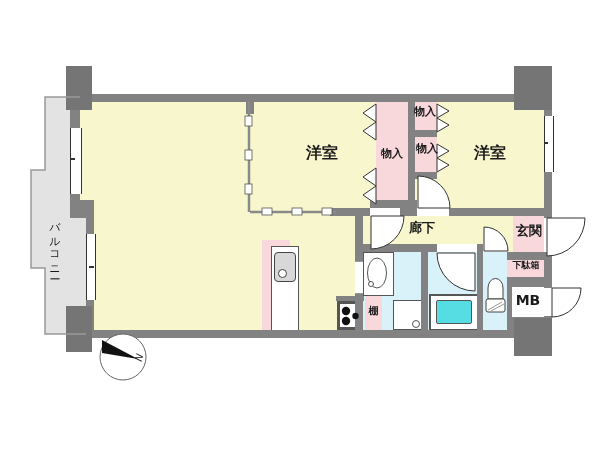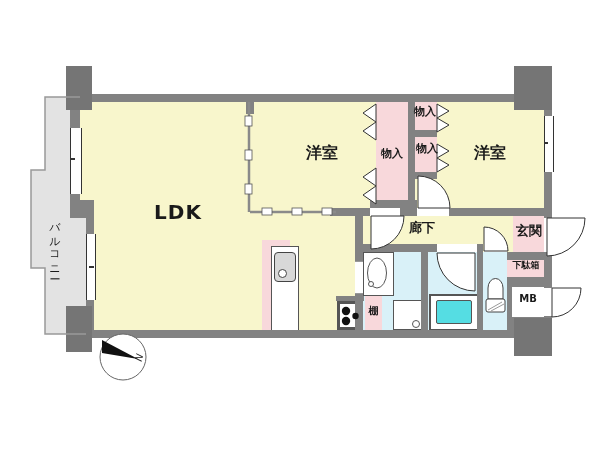--- a/index.html
+++ b/index.html
@@ -150,26 +150,25 @@
     <path d="M488,299 L488,288 A7.5,9.5 0 0 1 503,288 L503,299 Z" fill="#fff" stroke="#444" stroke-width="1"></path>
     <rect x="486" y="299" width="19" height="13" rx="2" fill="#fff" stroke="#444" stroke-width="1"></rect>
     <line x1="488" y1="310" x2="502" y2="302" stroke="#999" stroke-width="1"></line>
     <line x1="491" y1="311" x2="504" y2="304" stroke="#999" stroke-width="1"></line>
 
     <circle cx="123" cy="357" r="23" fill="#fff" stroke="#666" stroke-width="1"></circle>
     <path d="M138,359 L102,340 L102,353 Z" fill="#111"></path>
   </svg>
 
   <div class="lbl" style="left:44px;top:190px;width:16px;height:110px;writing-mode:vertical-rl;font-size:11px;font-weight:normal;letter-spacing:2px;">バルコニー</div>
-  <div class="lbl" style="left:138px;top:201px;width:80px;font-size:20px;letter-spacing:1px;">LDK</div>
   <div class="lbl" style="left:282px;top:144px;width:80px;font-size:16px;">洋室</div>
   <div class="lbl" style="left:450px;top:144px;width:80px;font-size:16px;">洋室</div>
   <div class="lbl" style="left:374px;top:148px;width:36px;font-size:11px;">物入</div>
   <div class="lbl" style="left:406px;top:106px;width:38px;font-size:11px;">物入</div>
   <div class="lbl" style="left:408px;top:143px;width:38px;font-size:11px;">物入</div>
   <div class="lbl" style="left:398px;top:221px;width:48px;font-size:13px;">廊下</div>
   <div class="lbl" style="left:510px;top:224px;width:38px;font-size:13px;">玄関</div>
   <div class="lbl" style="left:506px;top:261px;width:40px;font-size:9px;">下駄箱</div>
-  <div class="lbl" style="left:512px;top:293px;width:32px;font-size:10px;">MB</div>
+  <div class="lbl" style="left:512px;top:293px;width:32px;font-size:14px;">MB</div>
   <div class="lbl" style="left:365px;top:305px;width:17px;font-size:10px;">棚</div>
   <div class="lbl" style="left:131px;top:352px;width:16px;font-size:10px;font-weight:normal;font-style:italic;transform:rotate(-75deg);">N</div>
 
 </div>
 
 </body></html>

